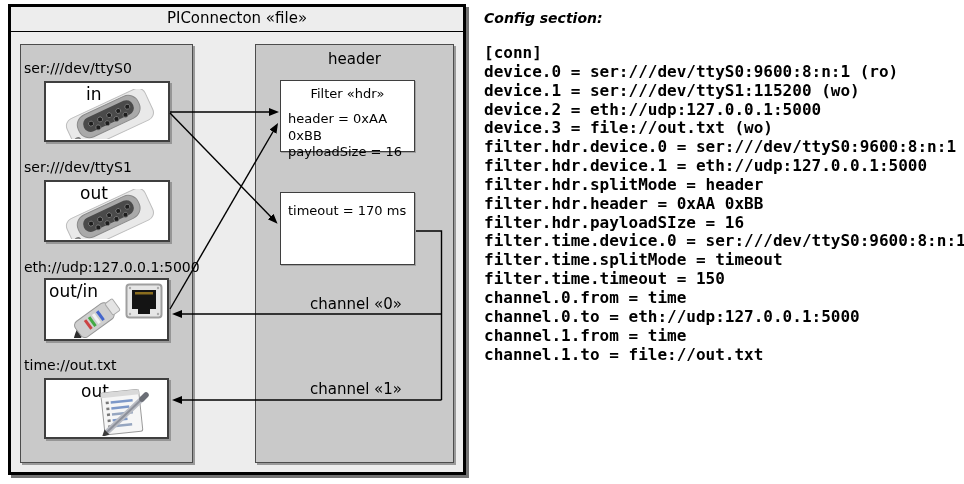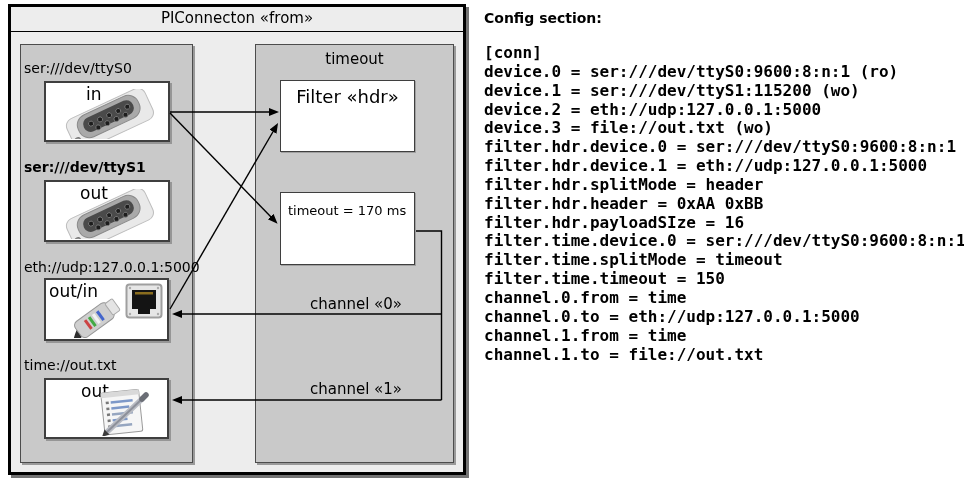--- a/index.html
+++ b/index.html
@@ -30,47 +30,47 @@
     background:#fff;border:2px solid #3f3f3f;
     box-shadow:2px 2px 0 rgba(0,0,0,0.25);
     text-align:right;
   }
   .port-label{font-size:17px;line-height:17px;white-space:nowrap;}
   
   .filter-box{
     background:#fff;border:1.5px solid #3f3f3f;width:133px;height:70px;
     box-shadow:1px 1px 0 rgba(0,0,0,0.2);
   }
-  .filter-title{margin-top:5px;text-align:center;font-size:18px;}
+  .filter-title{margin-top:5px;text-align:center;font-size:13px;}
   .filter-body{margin:10px 0 0 7px;font-size:13px;line-height:16.5px;}
   
   .ch-label{left:252px;width:150px;text-align:right;font-size:15px;}
   
   .overlay{left:0;top:0;z-index:50;pointer-events:none;}
   
   .cfg-heading{
     left:484px;top:10px;font-family:"DejaVu Sans",sans-serif;
-    font-weight:bold;font-size:14px;white-space:nowrap;
+    font-weight:bold;font-size:14px;white-space:nowrap;font-style:italic;
   }
   .cfg-lines{
     left:484px;top:44px;font-family:"DejaVu Sans Mono",monospace;
     font-weight:bold;font-size:16px;line-height:18.85px;white-space:pre;
   }
   .cfg-line{height:18.85px;}
 </style>
 </head>
 <body>
 
 <div class="abs outer-box"></div>
-<div class="abs outer-title">PIConnecton «from»</div>
+<div class="abs outer-title">PIConnecton «file»</div>
 <div class="abs title-sep"></div>
 
 <div class="abs panel devices-panel"></div>
 <div class="abs panel filters-panel"></div>
-<div class="abs filters-title">timeout</div>
+<div class="abs filters-title">header</div>
 
 <div class="abs dev-label" style="top:60px;">ser:///dev/ttyS0</div>
 <div class="abs dev-box" style="left:44px;top:81px;width:122px;height:57px;">
   <span class="abs port-label" style="left:40px;top:3px;">in</span>
   <svg class="abs" style="left:6px;top:6px;" width="112" height="50" viewBox="0 0 112 50">
     <g transform="translate(58,28) rotate(-25)">
       <rect x="-44" y="-15" width="86" height="34" rx="8" fill="#e9e9e9" stroke="#bdbdbd"></rect>
       <rect x="-34" y="-13" width="66" height="24" rx="11" fill="#a9a9a9" stroke="#8a8a8a"></rect>
       <rect x="-28" y="-9" width="54" height="15" rx="7" fill="#4a4a4a"></rect>
       <g fill="#1d1d1d" stroke="#808080" stroke-width="0.8">
@@ -82,21 +82,21 @@
         <circle cx="-15" cy="4.5" r="2.5"></circle>
           <circle cx="-5" cy="4.5" r="2.5"></circle>
           <circle cx="5" cy="4.5" r="2.5"></circle>
           <circle cx="15" cy="4.5" r="2.5"></circle>
       </g>
       <circle cx="-39" cy="8" r="3" fill="#9c9c9c" stroke="#777"></circle>
     </g>
   </svg>
 </div>
 
-<div class="abs dev-label" style="top:159px;font-weight:bold;">ser:///dev/ttyS1</div>
+<div class="abs dev-label" style="top:159px;">ser:///dev/ttyS1</div>
 <div class="abs dev-box" style="left:44px;top:180px;width:122px;height:58px;">
   <span class="abs port-label" style="left:34px;top:3px;">out</span>
   <svg class="abs" style="left:6px;top:7px;" width="112" height="50" viewBox="0 0 112 50">
     <g transform="translate(58,28) rotate(-25)">
       <rect x="-44" y="-15" width="86" height="34" rx="8" fill="#e9e9e9" stroke="#bdbdbd"></rect>
       <rect x="-34" y="-13" width="66" height="24" rx="11" fill="#a9a9a9" stroke="#8a8a8a"></rect>
       <rect x="-28" y="-9" width="54" height="15" rx="7" fill="#4a4a4a"></rect>
       <g fill="#1d1d1d" stroke="#808080" stroke-width="0.8">
         <circle cx="-20" cy="-2" r="2.5"></circle>
           <circle cx="-10" cy="-2" r="2.5"></circle>
@@ -161,20 +161,24 @@
     </g>
     <path d="M17,46 L52,13" stroke="#b9bcc4" stroke-width="5.5" stroke-linecap="round"></path>
     <path d="M17,46 L52,13" stroke="#8d909a" stroke-width="2"></path>
     <path d="M12,51 L19.5,48.5 L14.5,43.5 Z" fill="#3c3c3c"></path>
     <path d="M52,13 l4,-4" stroke="#6b6e76" stroke-width="5.5" stroke-linecap="round"></path>
   </svg>
 </div>
 
 <div class="abs filter-box" style="left:280px;top:80px;">
   <div class="filter-title">Filter «hdr»</div>
+  <div class="filter-body">
+    <div>header = 0xAA 0xBB</div>
+    <div>payloadSize = 16</div>
+  </div>
 </div>
 
 <div class="abs filter-box" style="left:280px;top:192px;height:71px;">
   <div class="filter-body">
     <div>timeout = 170 ms</div>
   </div>
 </div>
 
 <div class="abs ch-label" style="top:295px;">channel «0»</div>
 <div class="abs ch-label" style="top:380px;">channel «1»</div>

